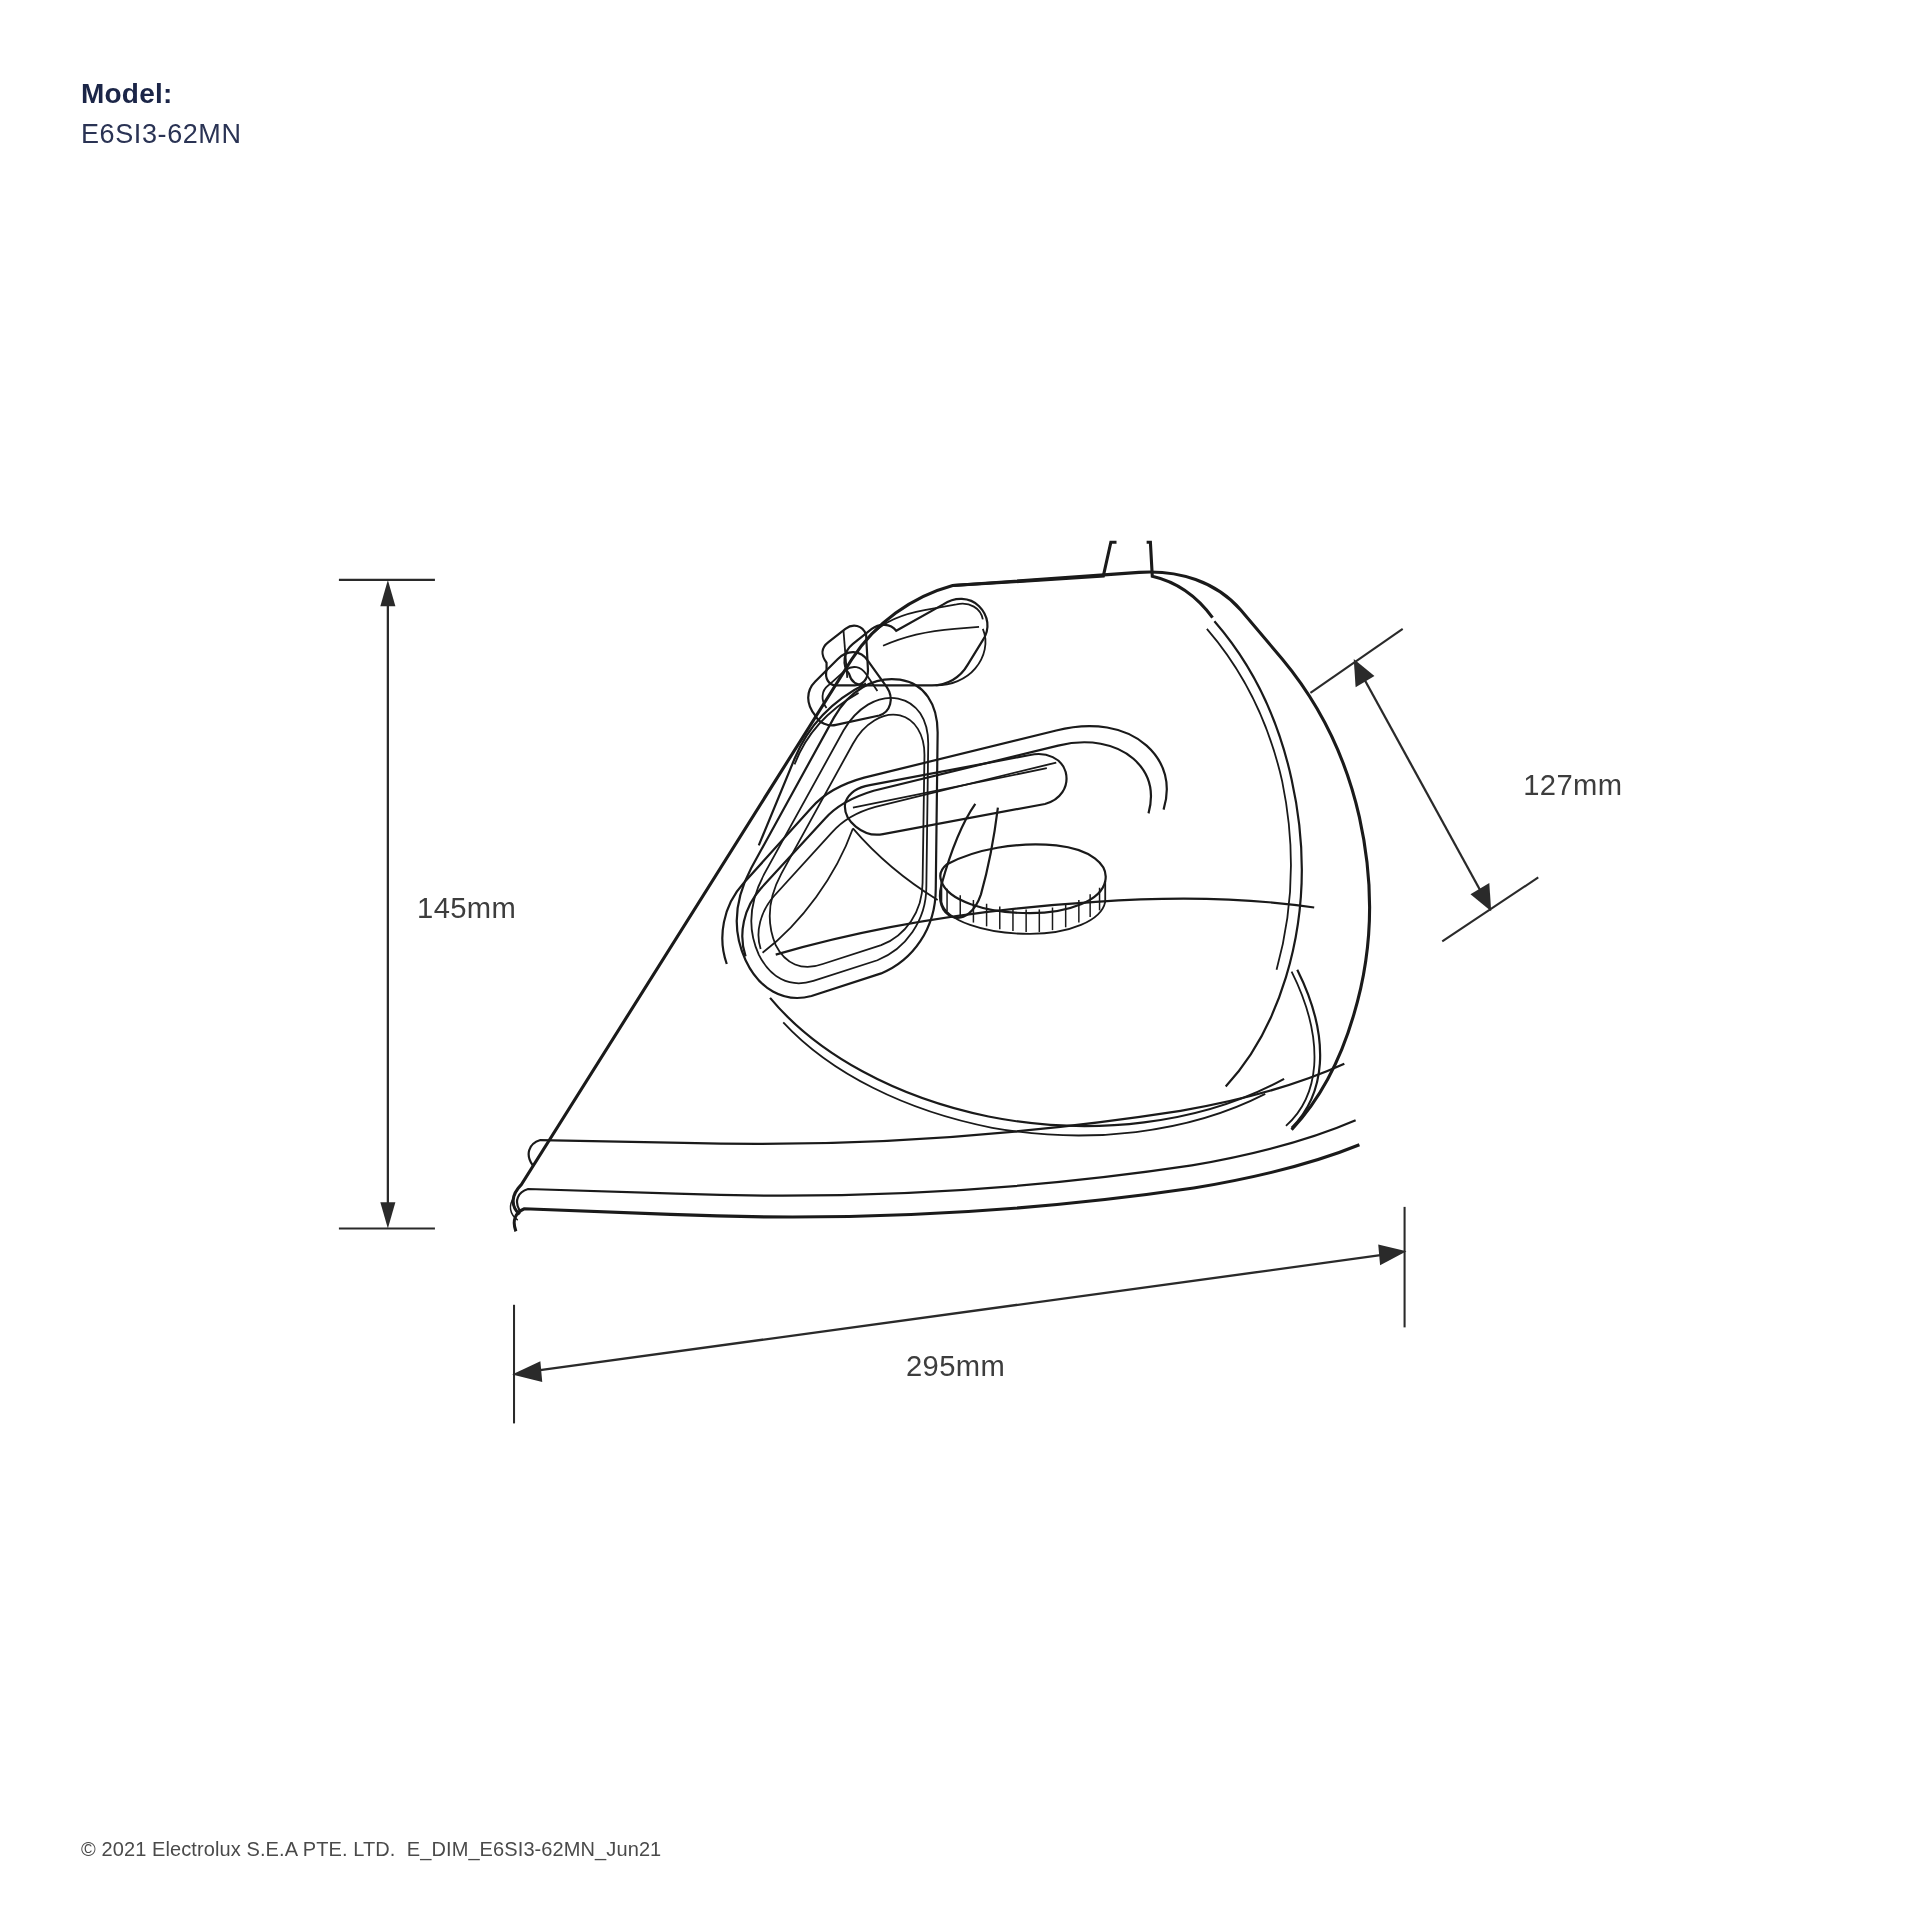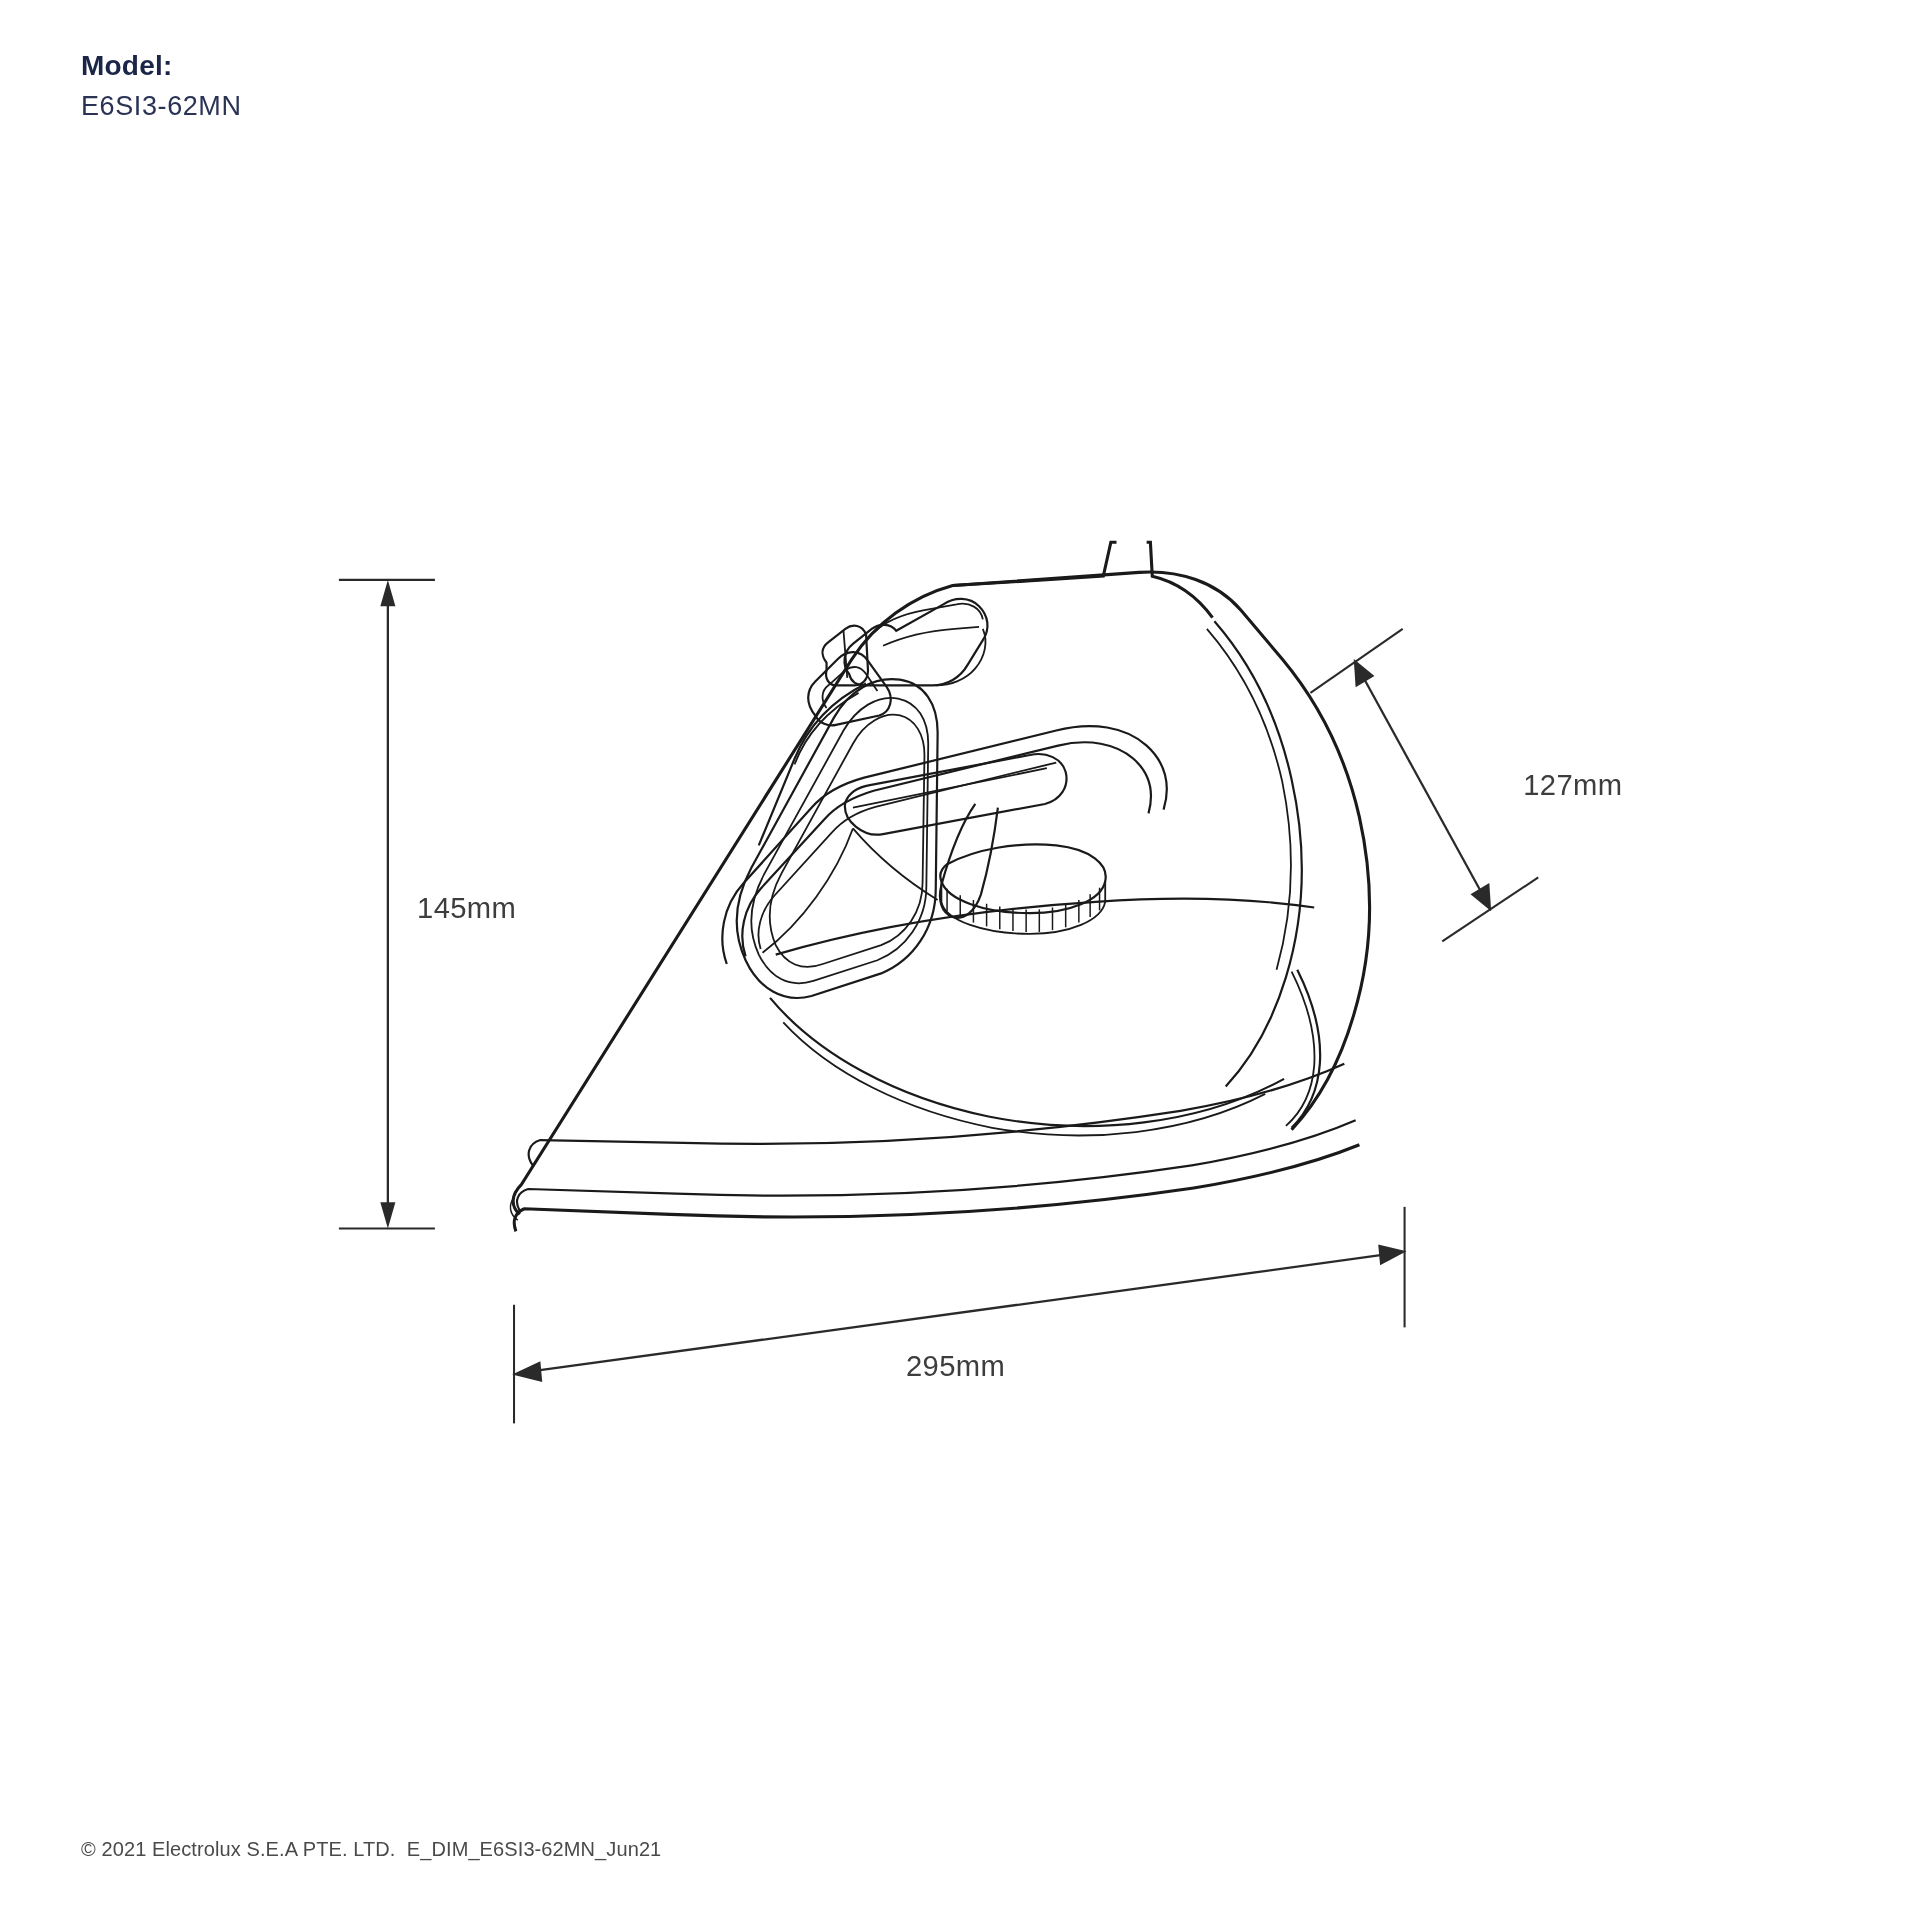--- a/index.html
+++ b/index.html
@@ -21,21 +21,21 @@
     inset: 0;
     width: 1928px;
     height: 1928px;
     background: #ffffff;
   }
 
   
   #header-block {
     position: absolute;
     left: 81px;
-    top: 48px;
+    top: 76px;
     width: 659px;
   }
   #model-label {
     font-size: 28px;
     font-weight: 700;
     color: #1b2547;
     letter-spacing: 0.2px;
     line-height: 1.3;
     margin: 0;
   }

